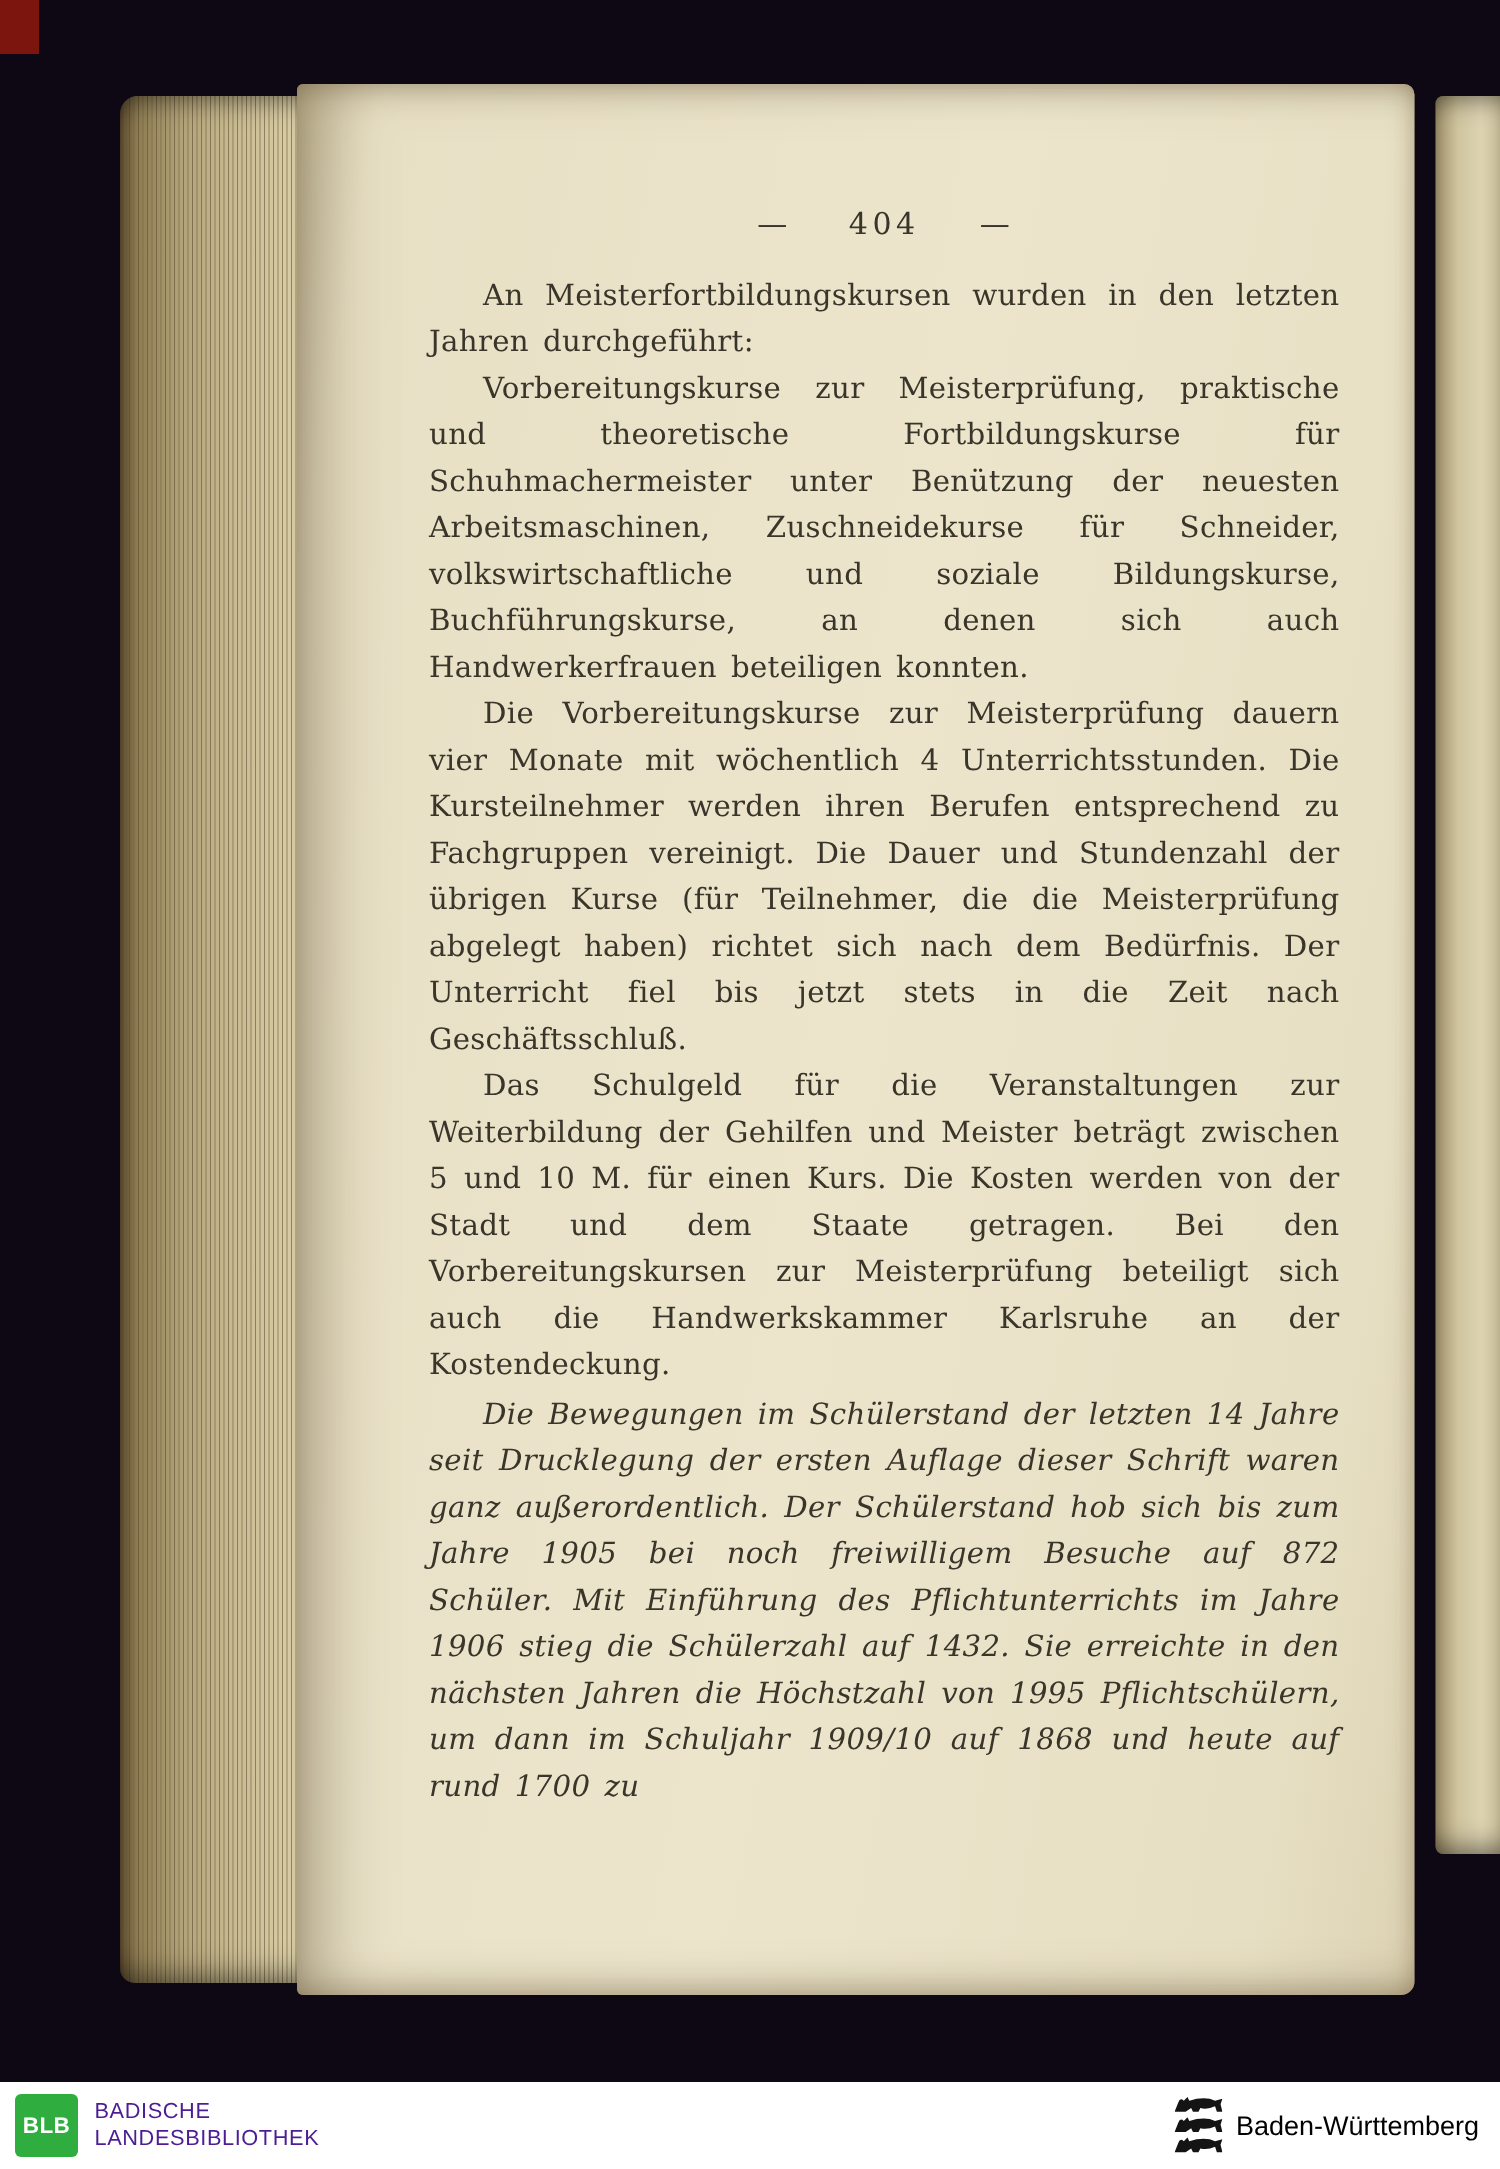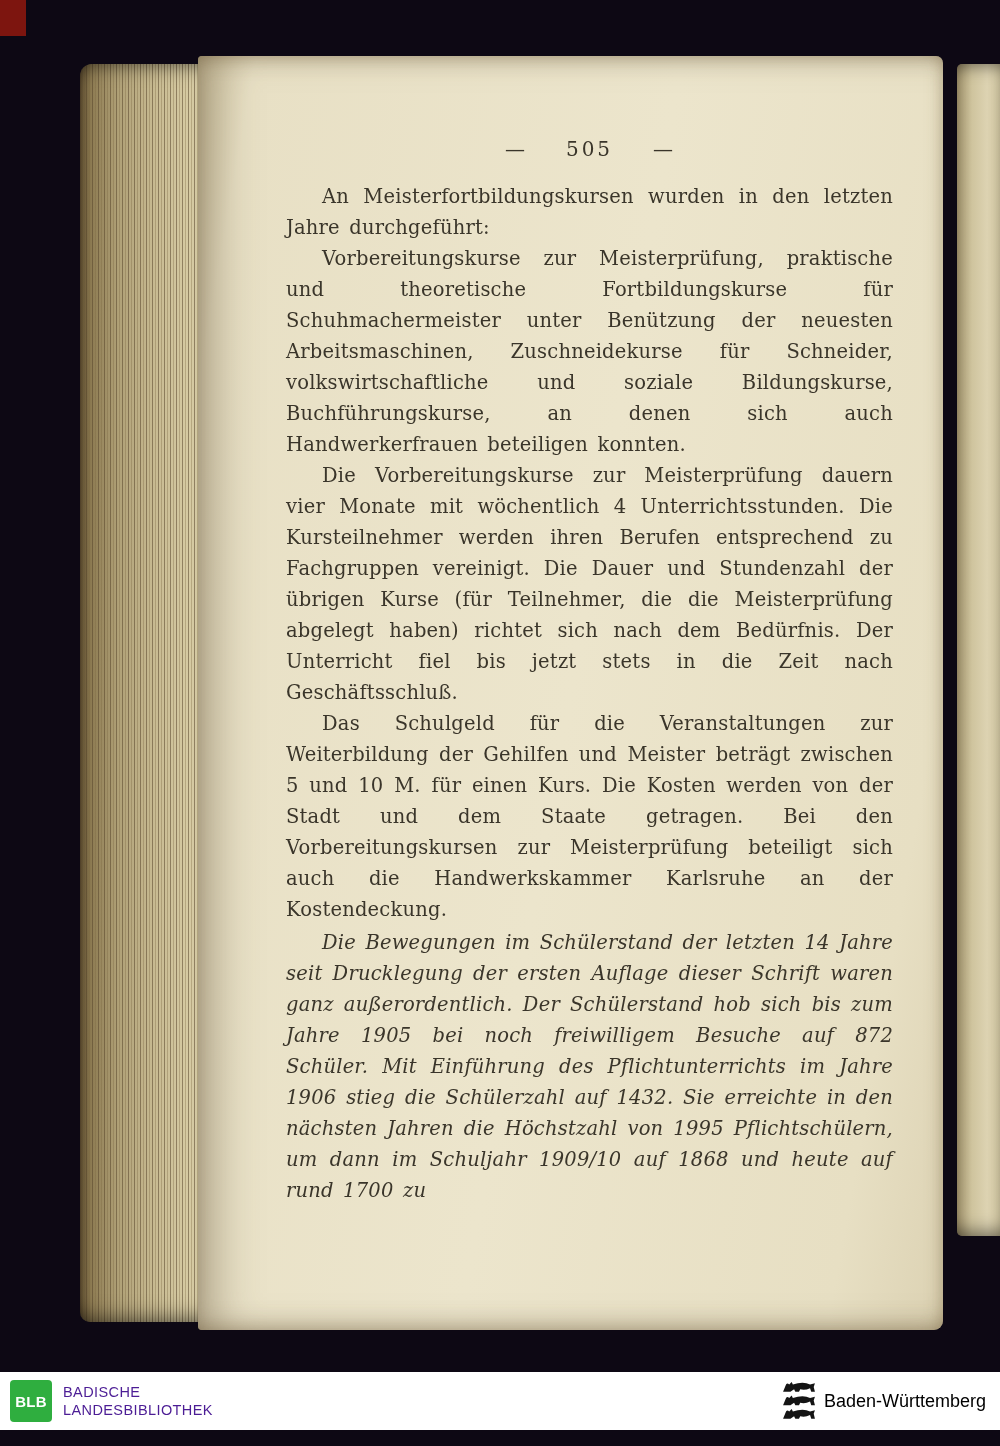--- a/index.html
+++ b/index.html
@@ -82,21 +82,21 @@
     left: 957px; top: 64px;
     width: 43px; height: 1172px;
     background: linear-gradient(90deg, #a2936c 0%, #cfc49e 35%, #ddd3b2 70%, #d2c7a2 100%);
     border-radius: 5px 0 0 5px;
     box-shadow: inset 0 12px 16px -10px rgba(0,0,0,.5), inset 0 -14px 18px -10px rgba(0,0,0,.5);
   }
 
   
   .footer {
     position: absolute;
-    left: 0; bottom: 16px;
+    left: 0; bottom: 0;
     width: 100%; height: 58px;
     background: #ffffff;
     display: flex;
     align-items: center;
     justify-content: space-between;
     font-family: "Liberation Sans", sans-serif;
   }
   .footer-left {
     display: flex;
     align-items: center;
@@ -142,25 +142,25 @@
 
   <div class="corner-mark"></div>
 
   <div class="page-stack"></div>
 
   <div class="book-page">
     <div class="page-inner">
 
       <div class="page-number-row">
         <span>—</span>
-        <span class="pagenum">505</span>
+        <span class="pagenum">404</span>
         <span>—</span>
       </div>
 
-      <p class="para indent">An Meisterfortbildungskursen wurden in den letzten Jahre durchgeführt:</p>
+      <p class="para indent">An Meisterfortbildungskursen wurden in den letzten Jahren durchgeführt:</p>
       <p class="para indent">Vorbereitungskurse zur Meisterprüfung, praktische und theoretische Fortbildungskurse für Schuhmachermeister unter Benützung der neuesten Arbeitsmaschinen, Zuschneidekurse für Schneider, volkswirtschaftliche und soziale Bildungskurse, Buchführungskurse, an denen sich auch Handwerkerfrauen beteiligen konnten.</p>
       <p class="para indent">Die Vorbereitungskurse zur Meisterprüfung dauern vier Monate mit wöchentlich 4 Unterrichtsstunden. Die Kursteilnehmer werden ihren Berufen entsprechend zu Fachgruppen vereinigt. Die Dauer und Stundenzahl der übrigen Kurse (für Teilnehmer, die die Meisterprüfung abgelegt haben) richtet sich nach dem Bedürfnis. Der Unterricht fiel bis jetzt stets in die Zeit nach Geschäftsschluß.</p>
       <p class="para indent">Das Schulgeld für die Veranstaltungen zur Weiterbildung der Gehilfen und Meister beträgt zwischen 5 und 10 M. für einen Kurs. Die Kosten werden von der Stadt und dem Staate getragen. Bei den Vorbereitungskursen zur Meisterprüfung beteiligt sich auch die Handwerkskammer Karlsruhe an der Kostendeckung.</p>
       <p class="para indent gap-top">Die Bewegungen im Schülerstand der letzten 14 Jahre seit Drucklegung der ersten Auflage dieser Schrift waren ganz außerordentlich. Der Schülerstand hob sich bis zum Jahre 1905 bei noch freiwilligem Besuche auf 872 Schüler. Mit Einführung des Pflichtunterrichts im Jahre 1906 stieg die Schülerzahl auf 1432. Sie erreichte in den nächsten Jahren die Höchstzahl von 1995 Pflichtschülern, um dann im Schuljahr 1909/10 auf 1868 und heute auf rund 1700 zu</p>
 
     </div>
   </div>
 
   <div class="next-page"></div>
 

